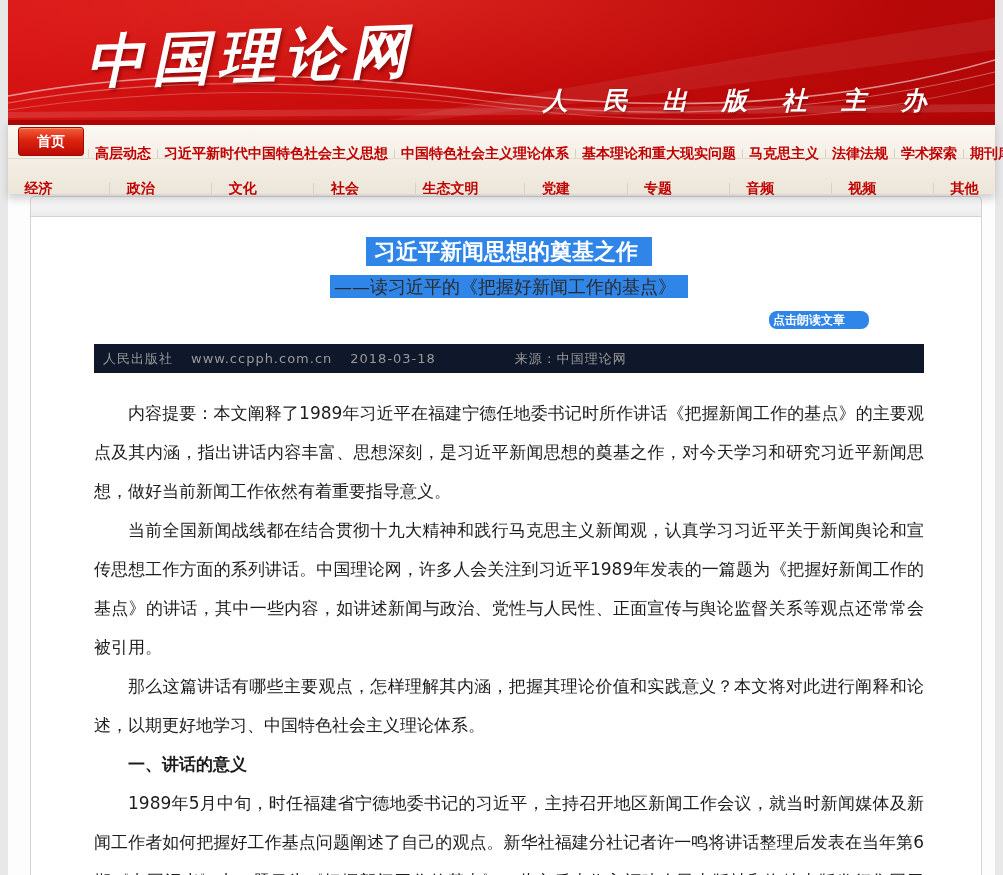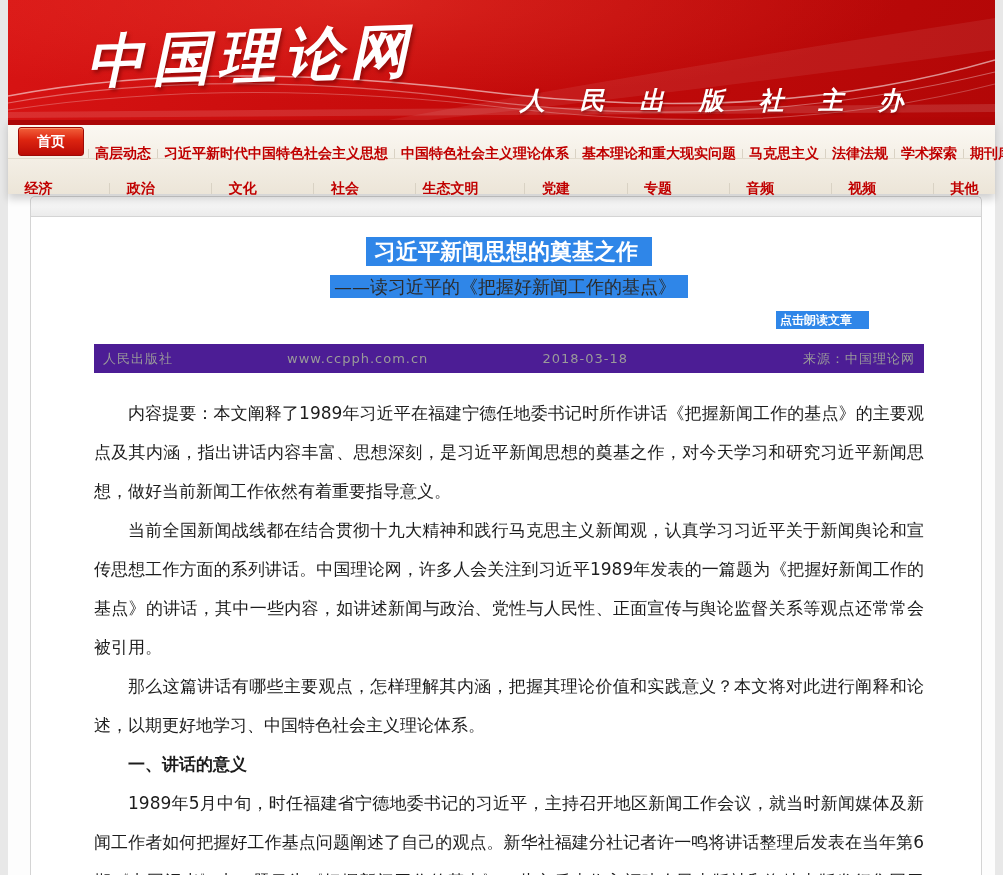--- a/index.html
+++ b/index.html
@@ -20,21 +20,21 @@
   .banner svg.swoosh { position: absolute; left: 0; top: 0; width: 100%; height: 100%; }
   .logo {
     position: absolute; left: 78px; top: 18px;
     font-family: "DejaVu Serif", "Liberation Serif", serif;
     font-style: italic; font-weight: bold; color: #fff;
     font-size: 58px; letter-spacing: 8px;
     transform: rotate(-2deg);
     text-shadow: 2px 3px 4px rgba(100,0,0,.55);
   }
   .sponsor {
-    position: absolute; left: 512px; top: 84px;
+    position: absolute; left: 535px; top: 84px;
     font-family: "DejaVu Serif", "Liberation Serif", serif;
     font-style: italic; font-weight: bold; color: #fff;
     font-size: 25px; letter-spacing: 13px;
     text-shadow: 1px 2px 3px rgba(100,0,0,.5);
     white-space: nowrap;
   }
 
   
   .main-nav {
     border-top: 5px solid #ab0707;
@@ -88,27 +88,27 @@
   h1.article-title .hl {
     background: #2f86e8; color: #ffffff; font-weight: bold; padding: 2px 14px 2px 8px;
   }
   h2.article-subtitle { text-align: center; margin-top: 7px; font-size: 18px; font-weight: normal; line-height: 26px; }
   h2.article-subtitle .hl {
     background: #2f86e8; color: #2b2b2b; padding: 1px 12px 1px 4px;
   }
   .read-aloud-row { text-align: right; margin: 9px 55px 0 0; }
   .read-aloud {
     background: #2f86e8; color: #ffffff; font-size: 12px; font-weight: bold;
-    padding: 2px 17px 2px 4px; text-decoration: none; cursor: pointer;
+    padding: 2px 24px 2px 4px; text-decoration: none; cursor: pointer; border-radius: 8px;
   }
 
   .meta-bar {
     margin-top: 15px; height: 29px;
-    background: #4c1d95;
-    display: flex; align-items: center; justify-content: space-between;
+    background: #0f172a;
+    display: flex; align-items: center; justify-content: flex-start;
     color: #9a9a9a; font-size: 13px; letter-spacing: 1px;
   }
   .meta-bar .m { margin: 0 9px; }
   .meta-bar .src { margin-left: 70px; }
 
   .body-text { margin-top: 21px; color: #1c1c1c; }
   .body-text p {
     font-size: 17px; line-height: 39px;
     text-align: justify; text-indent: 2em;
   }

